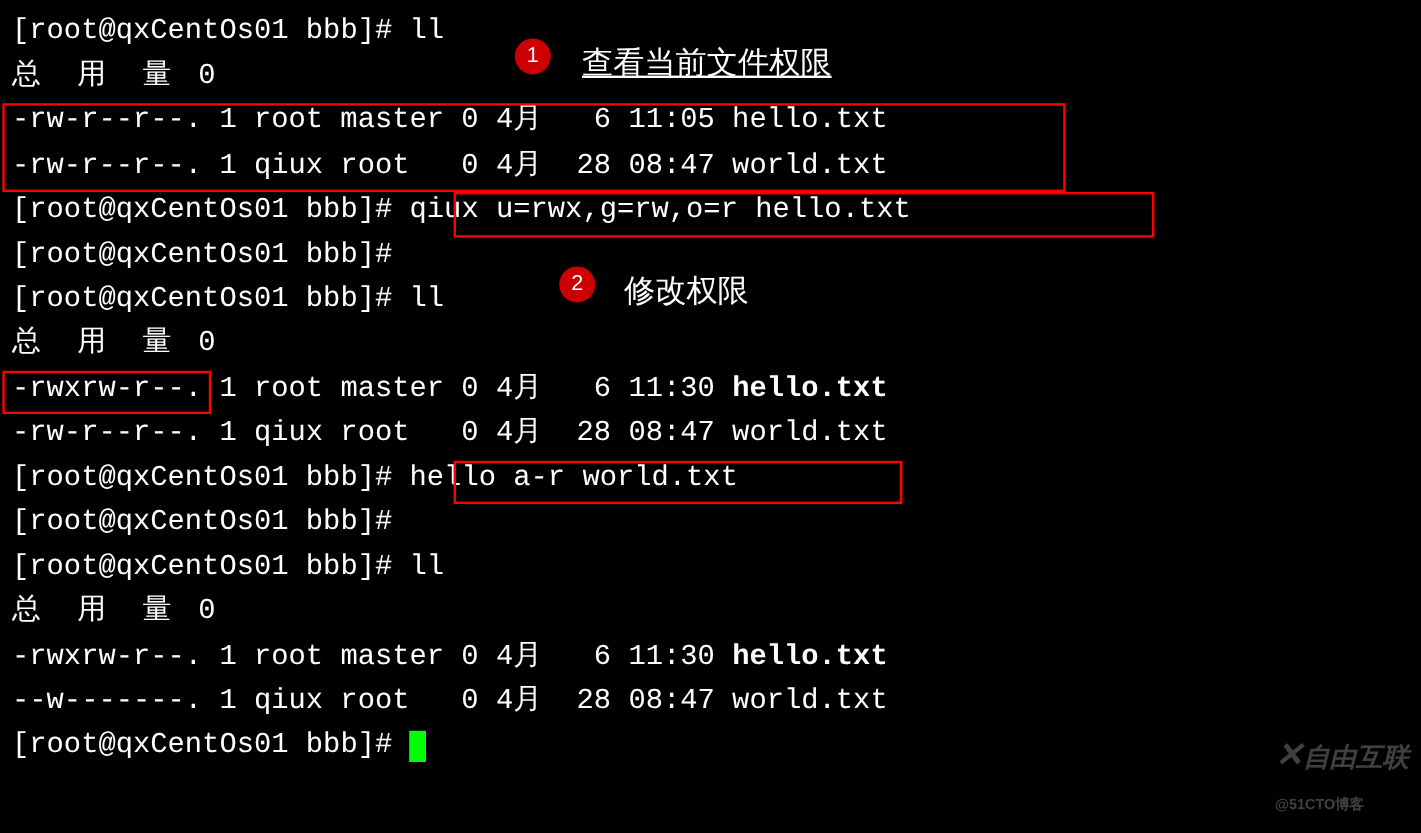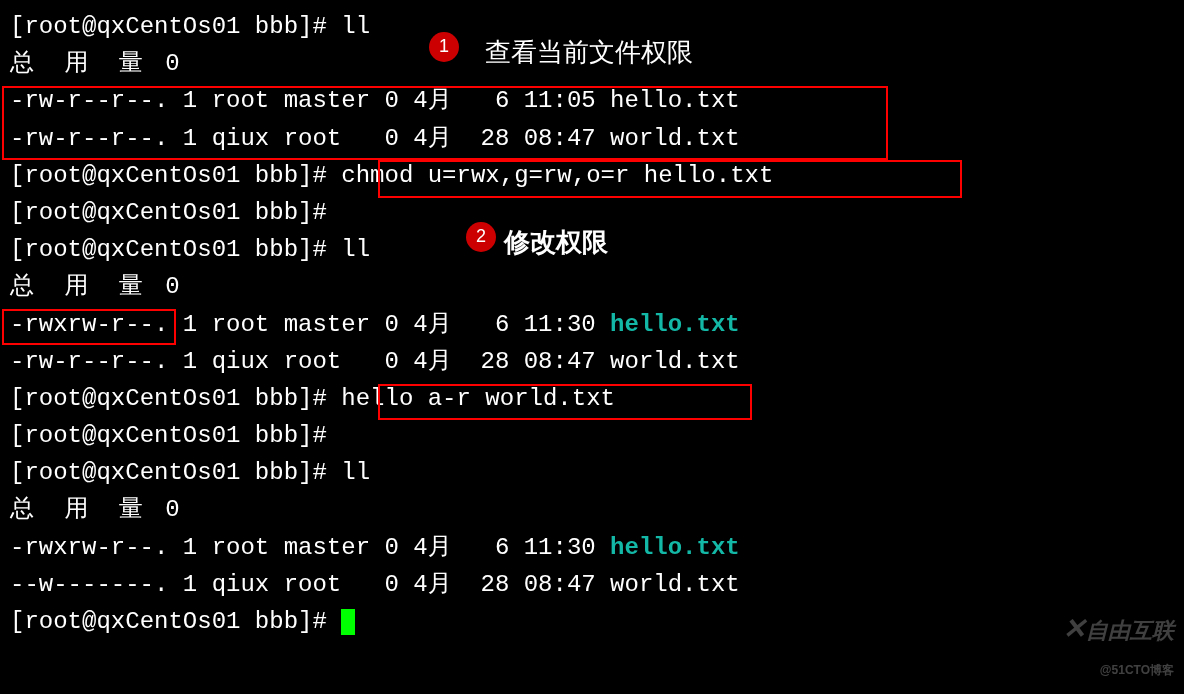--- a/index.html
+++ b/index.html
@@ -21,21 +21,21 @@
     }
     .line {
       white-space: pre;
       position: relative;
     }
     .spaced {
       letter-spacing: 8px;
       text-align: right;
     }
     .green {
-      color: #14b8a6;
+      color: #ffffff;
       font-weight: bold;
       margin-top: 32px;
     }
     .badge {
       display: inline-flex;
       align-items: center;
       justify-content: center;
       width: 30px;
       height: 30px;
       border-radius: 50%;
@@ -54,21 +54,21 @@
     }
     .watermark {
       position: absolute;
       right: 10px;
       bottom: 10px;
       color: rgba(255,255,255,0.25);
       font-family: 'Microsoft YaHei', sans-serif;
       font-size: 22px;
       font-weight: bold;
       font-style: italic;
-      text-align: right;
+      text-align: left;
     }
     .watermark-sub {
       font-size: 12px;
       font-weight: bold;
       font-style: normal;
     }
     .cursor {
       display: inline-block;
       width: 14px;
       height: 26px;
@@ -111,39 +111,39 @@
       height: 36px;
       pointer-events: none;
     }
   </style>
 </head>
 <body>
 
 <div class="line"><span>[<span>root</span>@<span>qxCentOs01</span> <span>bbb</span>]<span>#</span> </span><span>ll</span></div>
 
 <div class="badge" style="top:32px;left:429px;">1</div>
-<div class="annotation" style="top:32px;left:485px;">查看当前文件权限</div>
+<div class="annotation" style="top:32px;left:485px;text-decoration:underline;">查看当前文件权限</div>
 
 <div class="line"><span class="spaced">总 用 量</span> <span>0</span></div>
 
 <div class="line">-rw-r--r--. 1 root master 0 4月   6 11:05 hello.txt</div>
 <div class="line">-rw-r--r--. 1 qiux root   0 4月  28 08:47 world.txt</div>
 
 <div class="box-wrapper-1"></div>
 
-<div class="line"><span>[<span>root</span>@<span>qxCentOs01</span> <span>bbb</span>]<span>#</span> </span><span>chmod u=rwx,g=rw,o=r hello.txt</span></div>
+<div class="line"><span>[<span>root</span>@<span>qxCentOs01</span> <span>bbb</span>]<span>#</span> </span><span>qiux u=rwx,g=rw,o=r hello.txt</span></div>
 
 <div class="box-wrapper-2"></div>
 
 <div class="line"><span>[<span>root</span>@<span>qxCentOs01</span> <span>bbb</span>]<span>#</span> </span></div>
 
 <div class="line"><span>[<span>root</span>@<span>qxCentOs01</span> <span>bbb</span>]<span>#</span> </span><span>ll</span></div>
 
 <div class="badge" style="top:222px;left:466px;">2</div>
-<div class="annotation" style="top:222px;left:504px;font-weight:bold;">修改权限</div>
+<div class="annotation" style="top:222px;left:520px;">修改权限</div>
 
 <div class="line"><span class="spaced">总 用 量</span> <span>0</span></div>
 
 <div class="line"><span>-rwxrw-r--.</span><span> 1 root master 0 4月   6 11:30 </span><span class="green">hello.txt</span></div>
 
 <div class="box-wrapper-3"></div>
 
 <div class="line">-rw-r--r--. 1 qiux root   0 4月  28 08:47 world.txt</div>
 
 <div class="line"><span>[<span>root</span>@<span>qxCentOs01</span> <span>bbb</span>]<span>#</span> </span><span>hello a-r world.txt</span></div>

